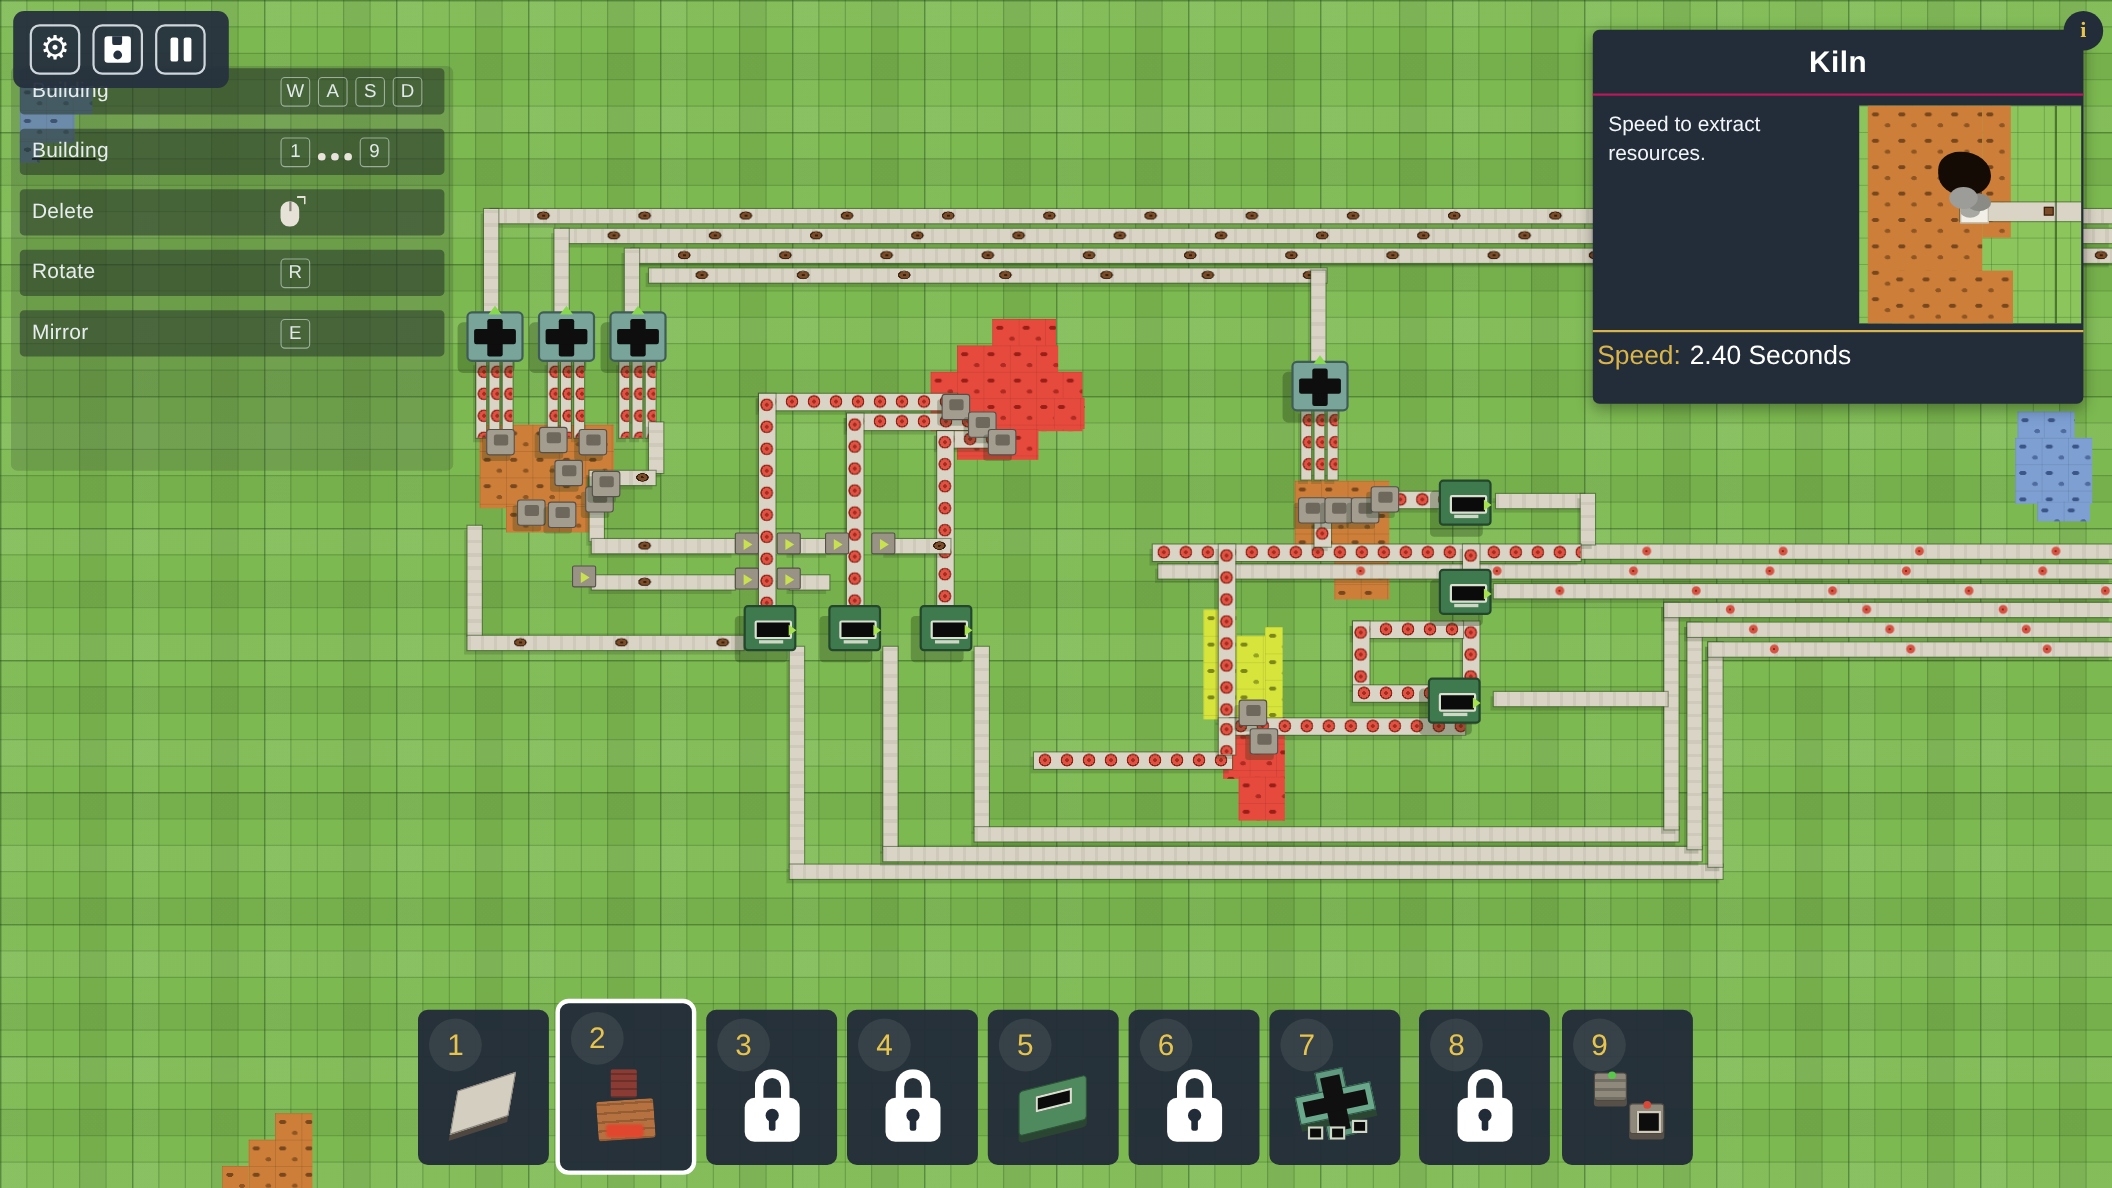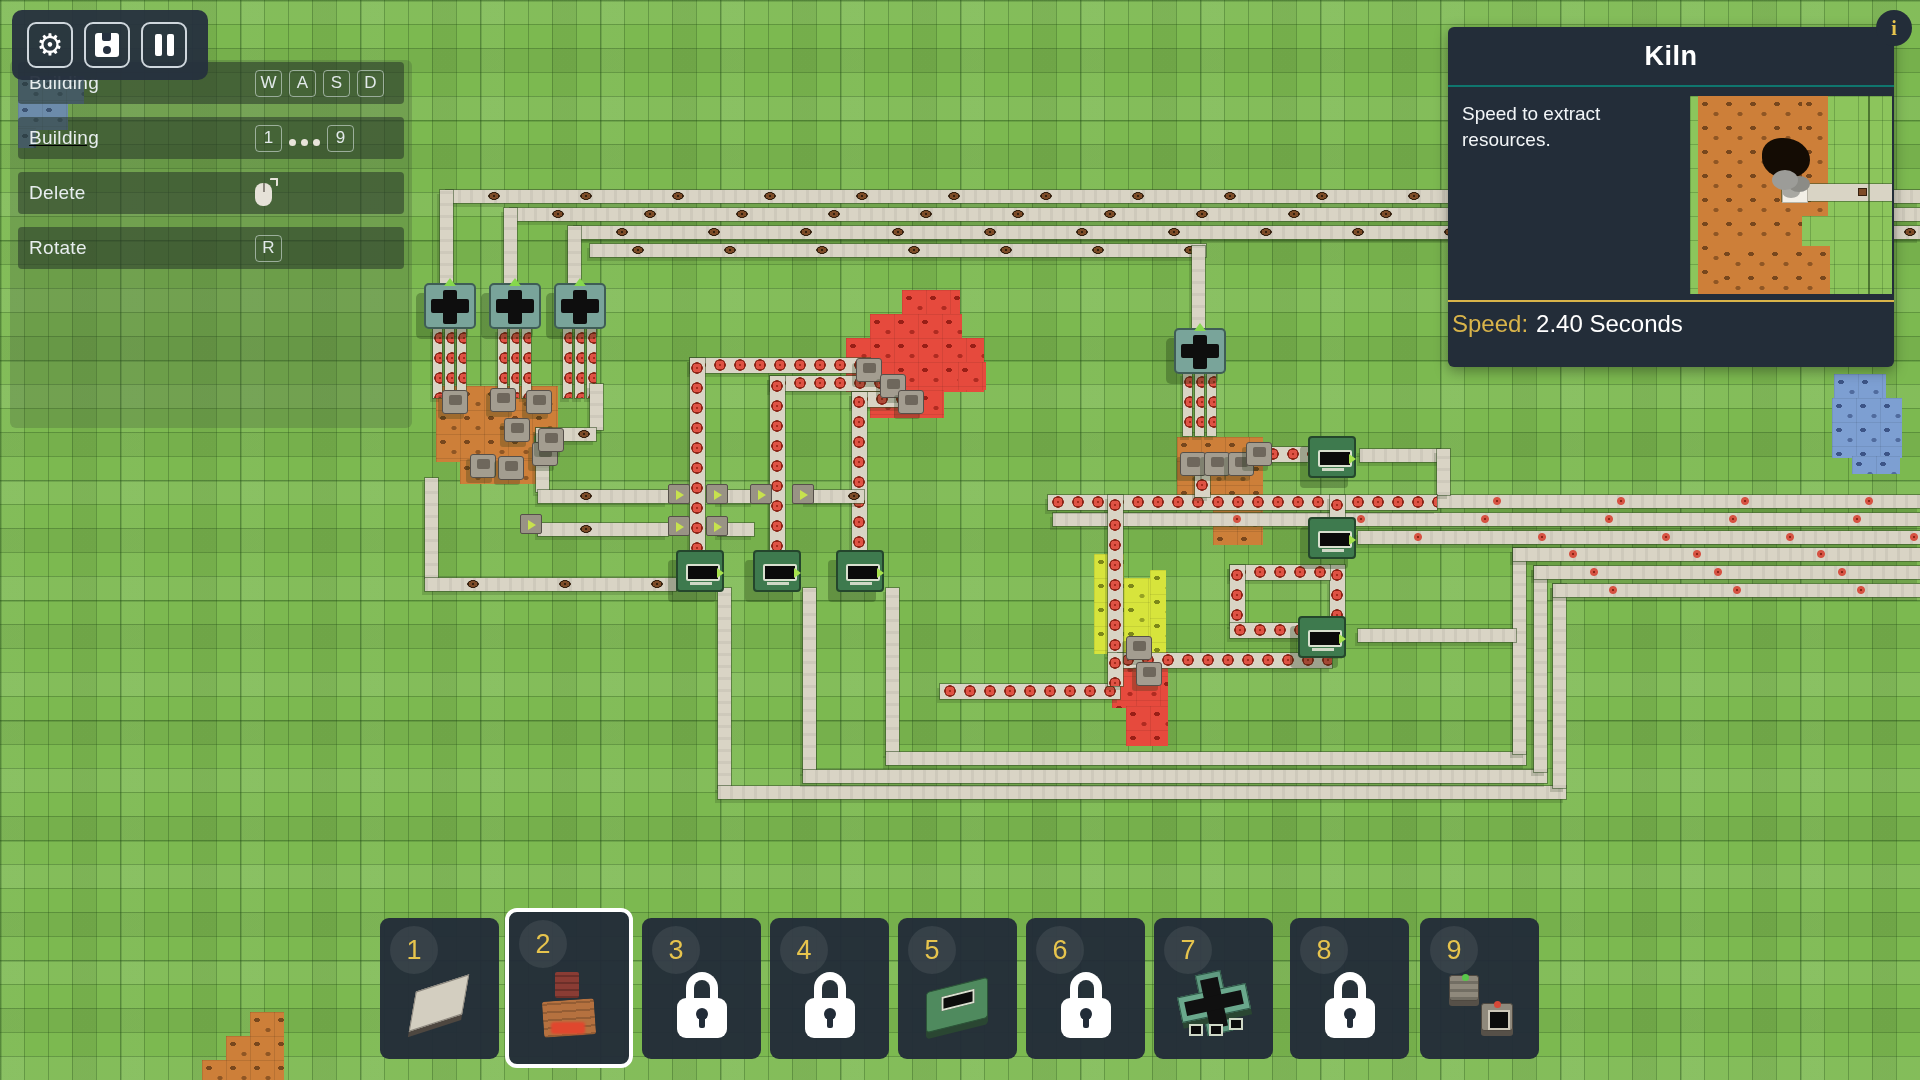--- a/index.html
+++ b/index.html
@@ -64,21 +64,21 @@
   .ctl-keys{position:absolute;left:237px;display:flex;gap:7px;align-items:center;height:100%;}
   .keycap{width:27px;height:27px;border:1.5px solid rgba(228,238,238,.55);border-radius:4px;color:#e2e9ea;font-size:17px;display:flex;align-items:center;justify-content:center;}
   .dots{display:flex;gap:5px;align-items:center;margin-top:8px;}
   .dots i{width:7px;height:7px;border-radius:50%;background:#e8e4da;}
   .mouse-icon{position:relative;width:17px;height:23px;background:#e6e2d8;border-radius:8px;margin-top:2px;}
   .mouse-icon::before{content:"";position:absolute;left:8px;top:0;width:1.5px;height:9px;background:#8a857c;}
   .mouse-icon::after{content:"";position:absolute;right:-6px;top:-5px;width:6px;height:6px;border-top:2px solid #e6e2d8;border-right:2px solid #e6e2d8;border-radius:1px;}
 
   
   #info-panel{position:absolute;left:1448px;top:27px;width:446px;height:340px;background:#232d39;border-radius:6px;z-index:20;box-shadow:0 4px 14px rgba(0,0,0,.35);}
-  .ip-title{height:60px;display:flex;align-items:center;justify-content:center;color:#fff;font-size:27px;font-weight:bold;letter-spacing:.5px;border-bottom:2px solid #0f766e;}
+  .ip-title{height:60px;display:flex;align-items:center;justify-content:center;color:#fff;font-size:27px;font-weight:bold;letter-spacing:.5px;border-bottom:2px solid #be185d;}
   .ip-desc{position:absolute;left:14px;top:74px;width:215px;color:#f2f5f7;font-size:19px;line-height:1.35;}
   .ip-preview{position:absolute;left:242px;top:69px;width:202px;height:198px;background:#8cc55c;overflow:hidden;
     background-image:linear-gradient(rgba(30,70,20,.25) 1px,transparent 1px),linear-gradient(90deg,rgba(30,70,20,.25) 1px,transparent 1px);background-size:24px 24px;}
   .pv-ore{position:absolute;background-color:#cd7f39;background-image:radial-gradient(ellipse 5px 3px at 7px 8px,rgba(50,25,5,.55) 0 60%,transparent 70%),radial-gradient(ellipse 4px 3px at 18px 18px,rgba(50,25,5,.4) 0 60%,transparent 70%);background-size:24px 24px;}
   .pv-hole{position:absolute;left:72px;top:42px;width:48px;height:40px;background:#140c04;border-radius:40% 55% 45% 50%;}
   .pv-belt{position:absolute;left:92px;top:88px;width:110px;height:17px;background:#d9d4c5;box-shadow:0 0 0 1px rgba(55,80,40,.55);}
   .pv-beltw{position:absolute;left:92px;top:86px;width:26px;height:21px;background:#f2efe6;border:1px solid #b8b4a6;}
   .pv-smoke{position:absolute;left:82px;top:74px;width:26px;height:20px;background:#9c9c98;border-radius:50%;box-shadow:14px 4px 0 -2px #8b8b86,6px 12px 0 -4px #a8a8a2;}
   .pv-item{position:absolute;left:168px;top:92px;width:9px;height:8px;background:#7c4b27;border:1px solid #35200e;}
   .pv-divider{position:absolute;left:178px;top:0;width:2px;height:100%;background:rgba(25,55,15,.55);}
@@ -317,20 +317,26 @@
         <div class="ctl-keys">
           <div class="keycap">R</div>
         </div>
       </div>
       <div class="ctl-row" style="top: 112px;">
         <div class="ctl-label">Delete</div>
         <div class="ctl-keys">
           <div class="mouse-icon"></div>
         </div>
       </div>
+      <div class="ctl-row" style="top: 222px;">
+        <div class="ctl-label">Mirror</div>
+        <div class="ctl-keys">
+          <div class="keycap">E</div>
+        </div>
+      </div>
     </div>
 
   <div id="info-panel">
     <div class="ip-title">Kiln</div>
     <div class="ip-desc">Speed to extract resources.</div>
     <div class="ip-preview">
       <div class="pv-ore" style="left:8px;top:0;width:104px;height:198px"></div>
       <div class="pv-ore" style="left:112px;top:0;width:26px;height:120px"></div>
       <div class="pv-ore" style="left:30px;top:150px;width:110px;height:48px"></div>
       <div class="pv-hole"></div>

